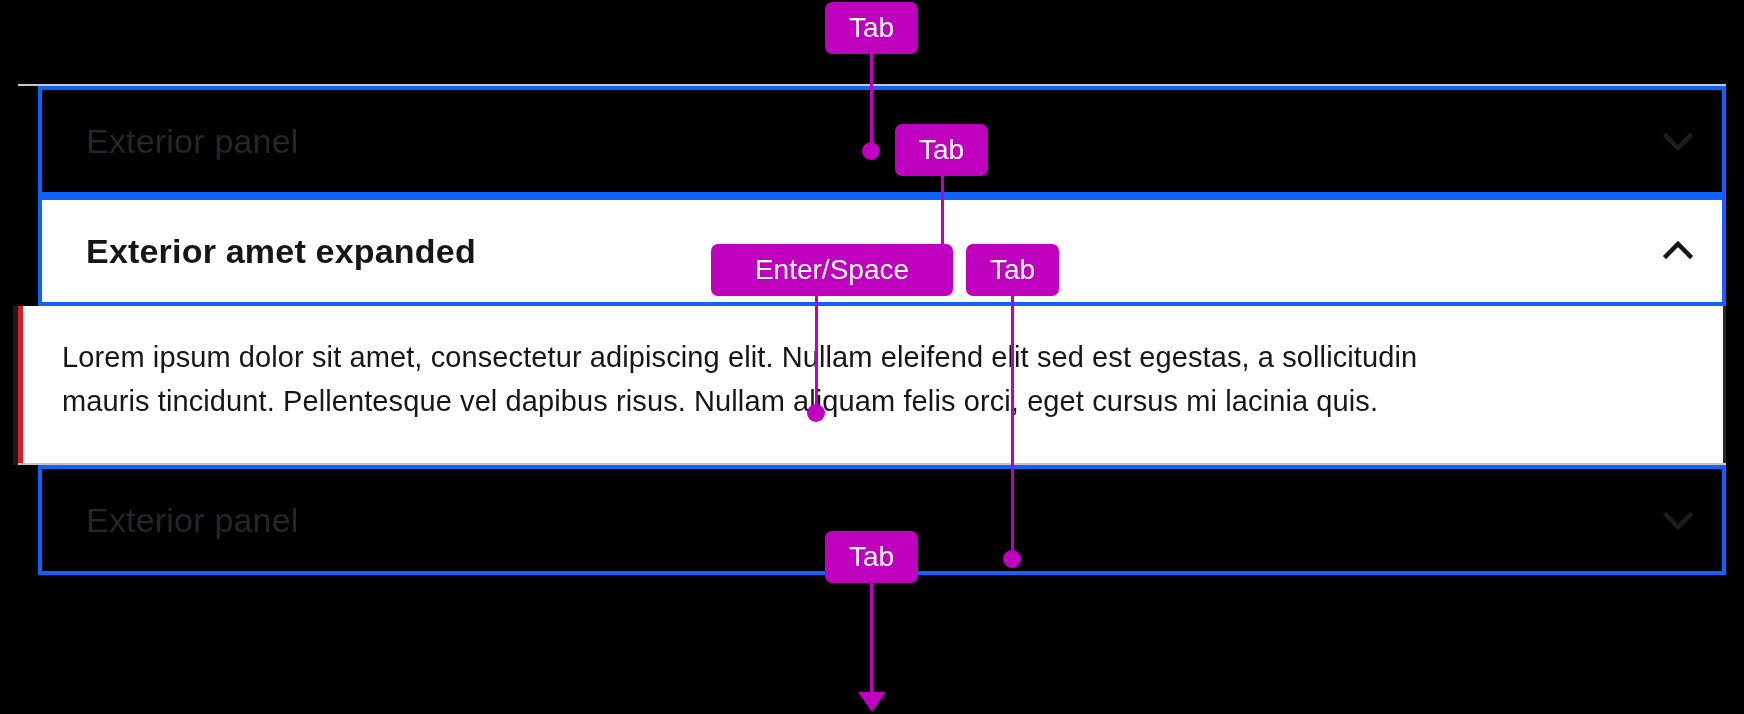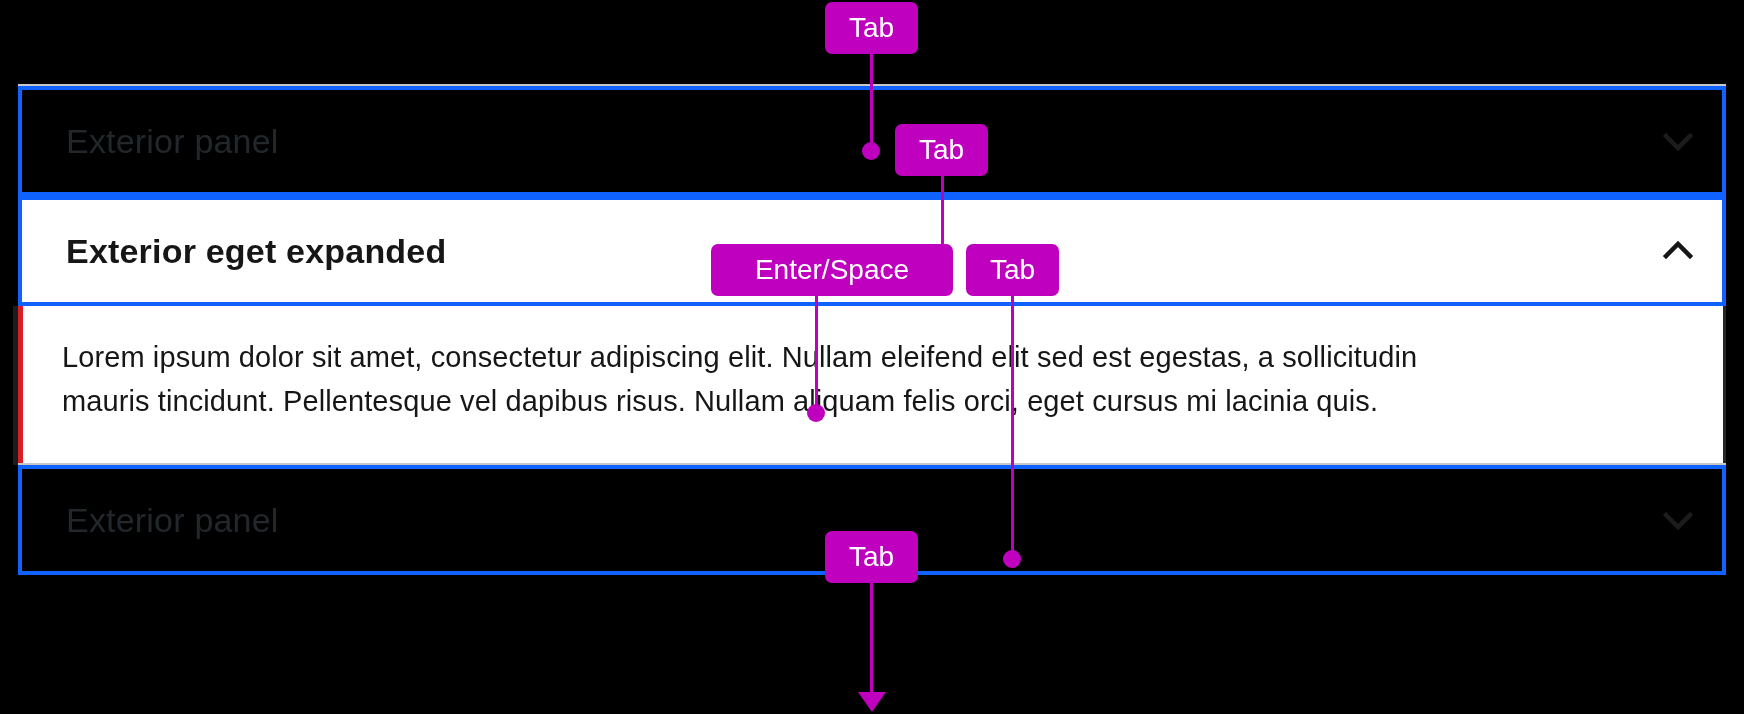--- a/index.html
+++ b/index.html
@@ -28,20 +28,21 @@
   }
 
   .panel-header{
     position:relative;
     height:110px;
     display:flex;
     align-items:center;
     padding:0 26px 0 44px;
     background:#000;
     border:4px solid #0f62fe;   
+    margin-left:20px;
   }
   .panel-header.expanded{
     background:#ffffff;
   }
 
   .panel-title{
     font-size:34px;
     font-weight:400;
     letter-spacing:.2px;
     color:#21272a;            
@@ -117,21 +118,21 @@
       <div class="panel-header">
         <span class="panel-title">Exterior panel</span>
         <svg class="chev" viewBox="0 0 36 36">
           <path d="M6 13 L18 25 L30 13"></path>
         </svg>
       </div>
     </div>
 
     <div class="panel">
       <div class="panel-header expanded">
-        <span class="panel-title">Exterior eget expanded</span>
+        <span class="panel-title">Exterior amet expanded</span>
         <svg class="chev" viewBox="0 0 36 36">
           <path d="M6 23 L18 11 L30 23"></path>
         </svg>
       </div>
       <div class="panel-body">
         <span class="left-edge"></span>
         <span class="left-accent"></span>
         <p class="body-text">Lorem ipsum dolor sit amet, consectetur adipiscing elit. Nullam eleifend elit sed est egestas, a sollicitudin mauris tincidunt. Pellentesque vel dapibus risus. Nullam aliquam felis orci, eget cursus mi lacinia quis.</p>
       </div>
     </div>

